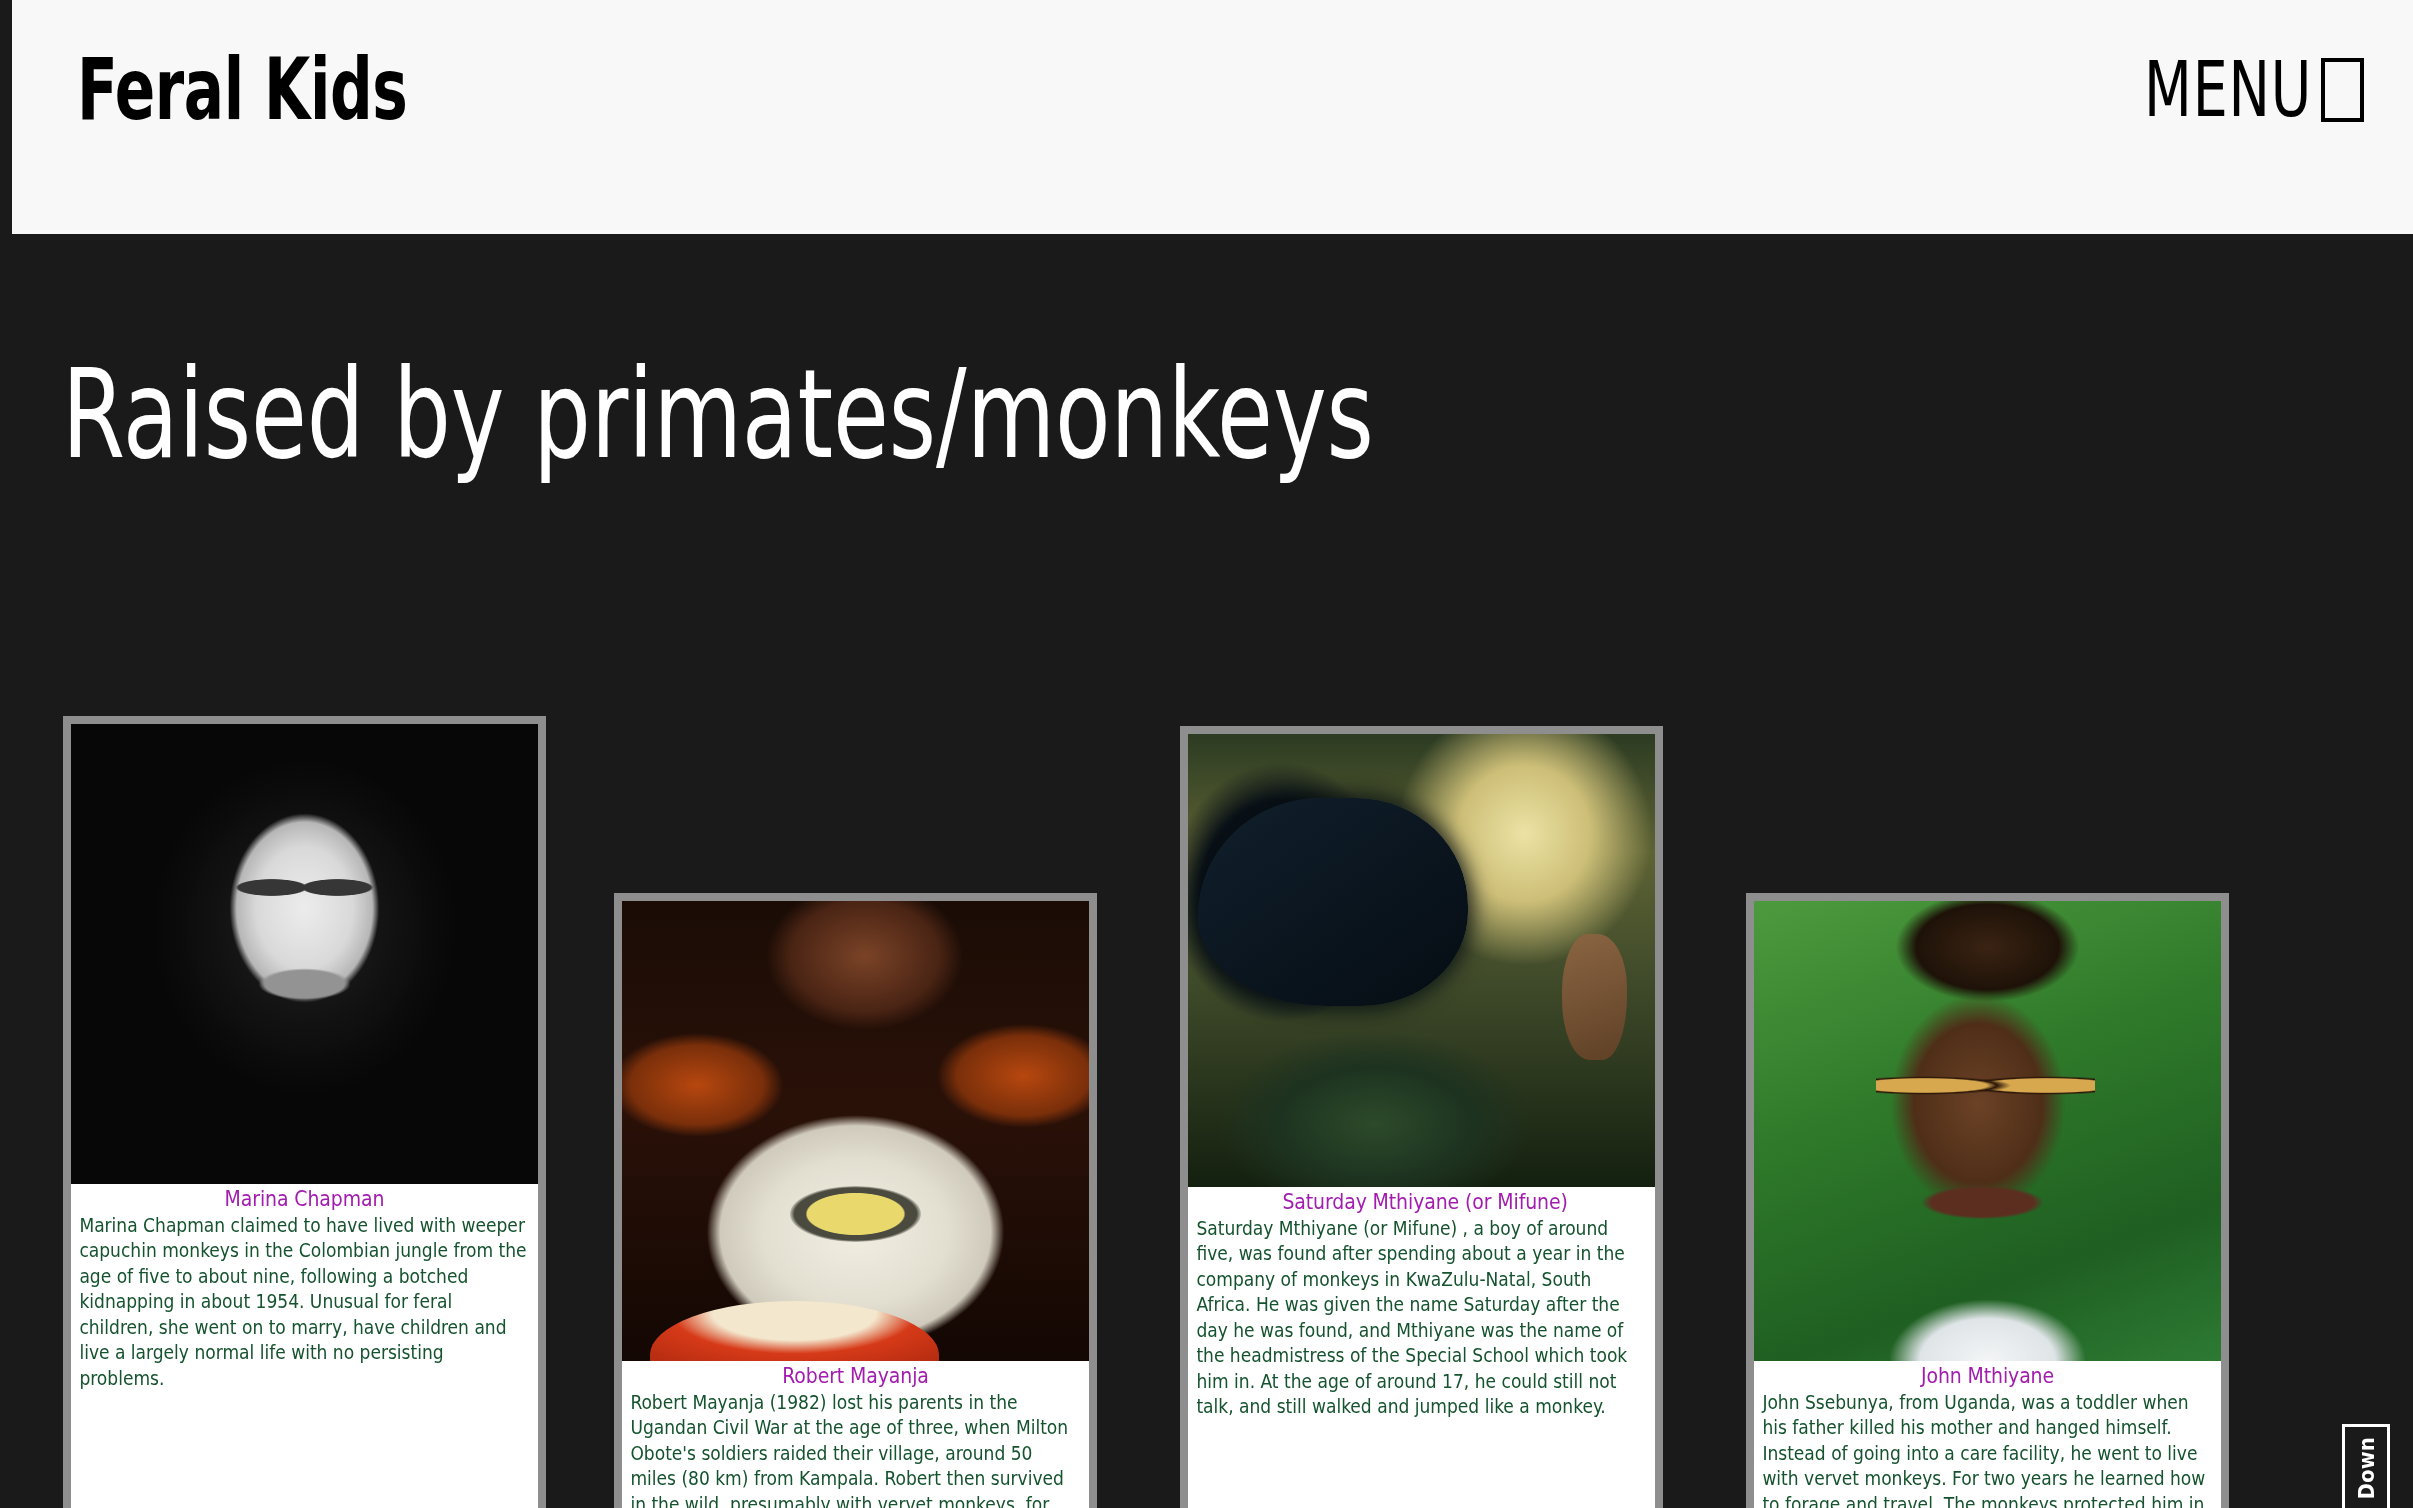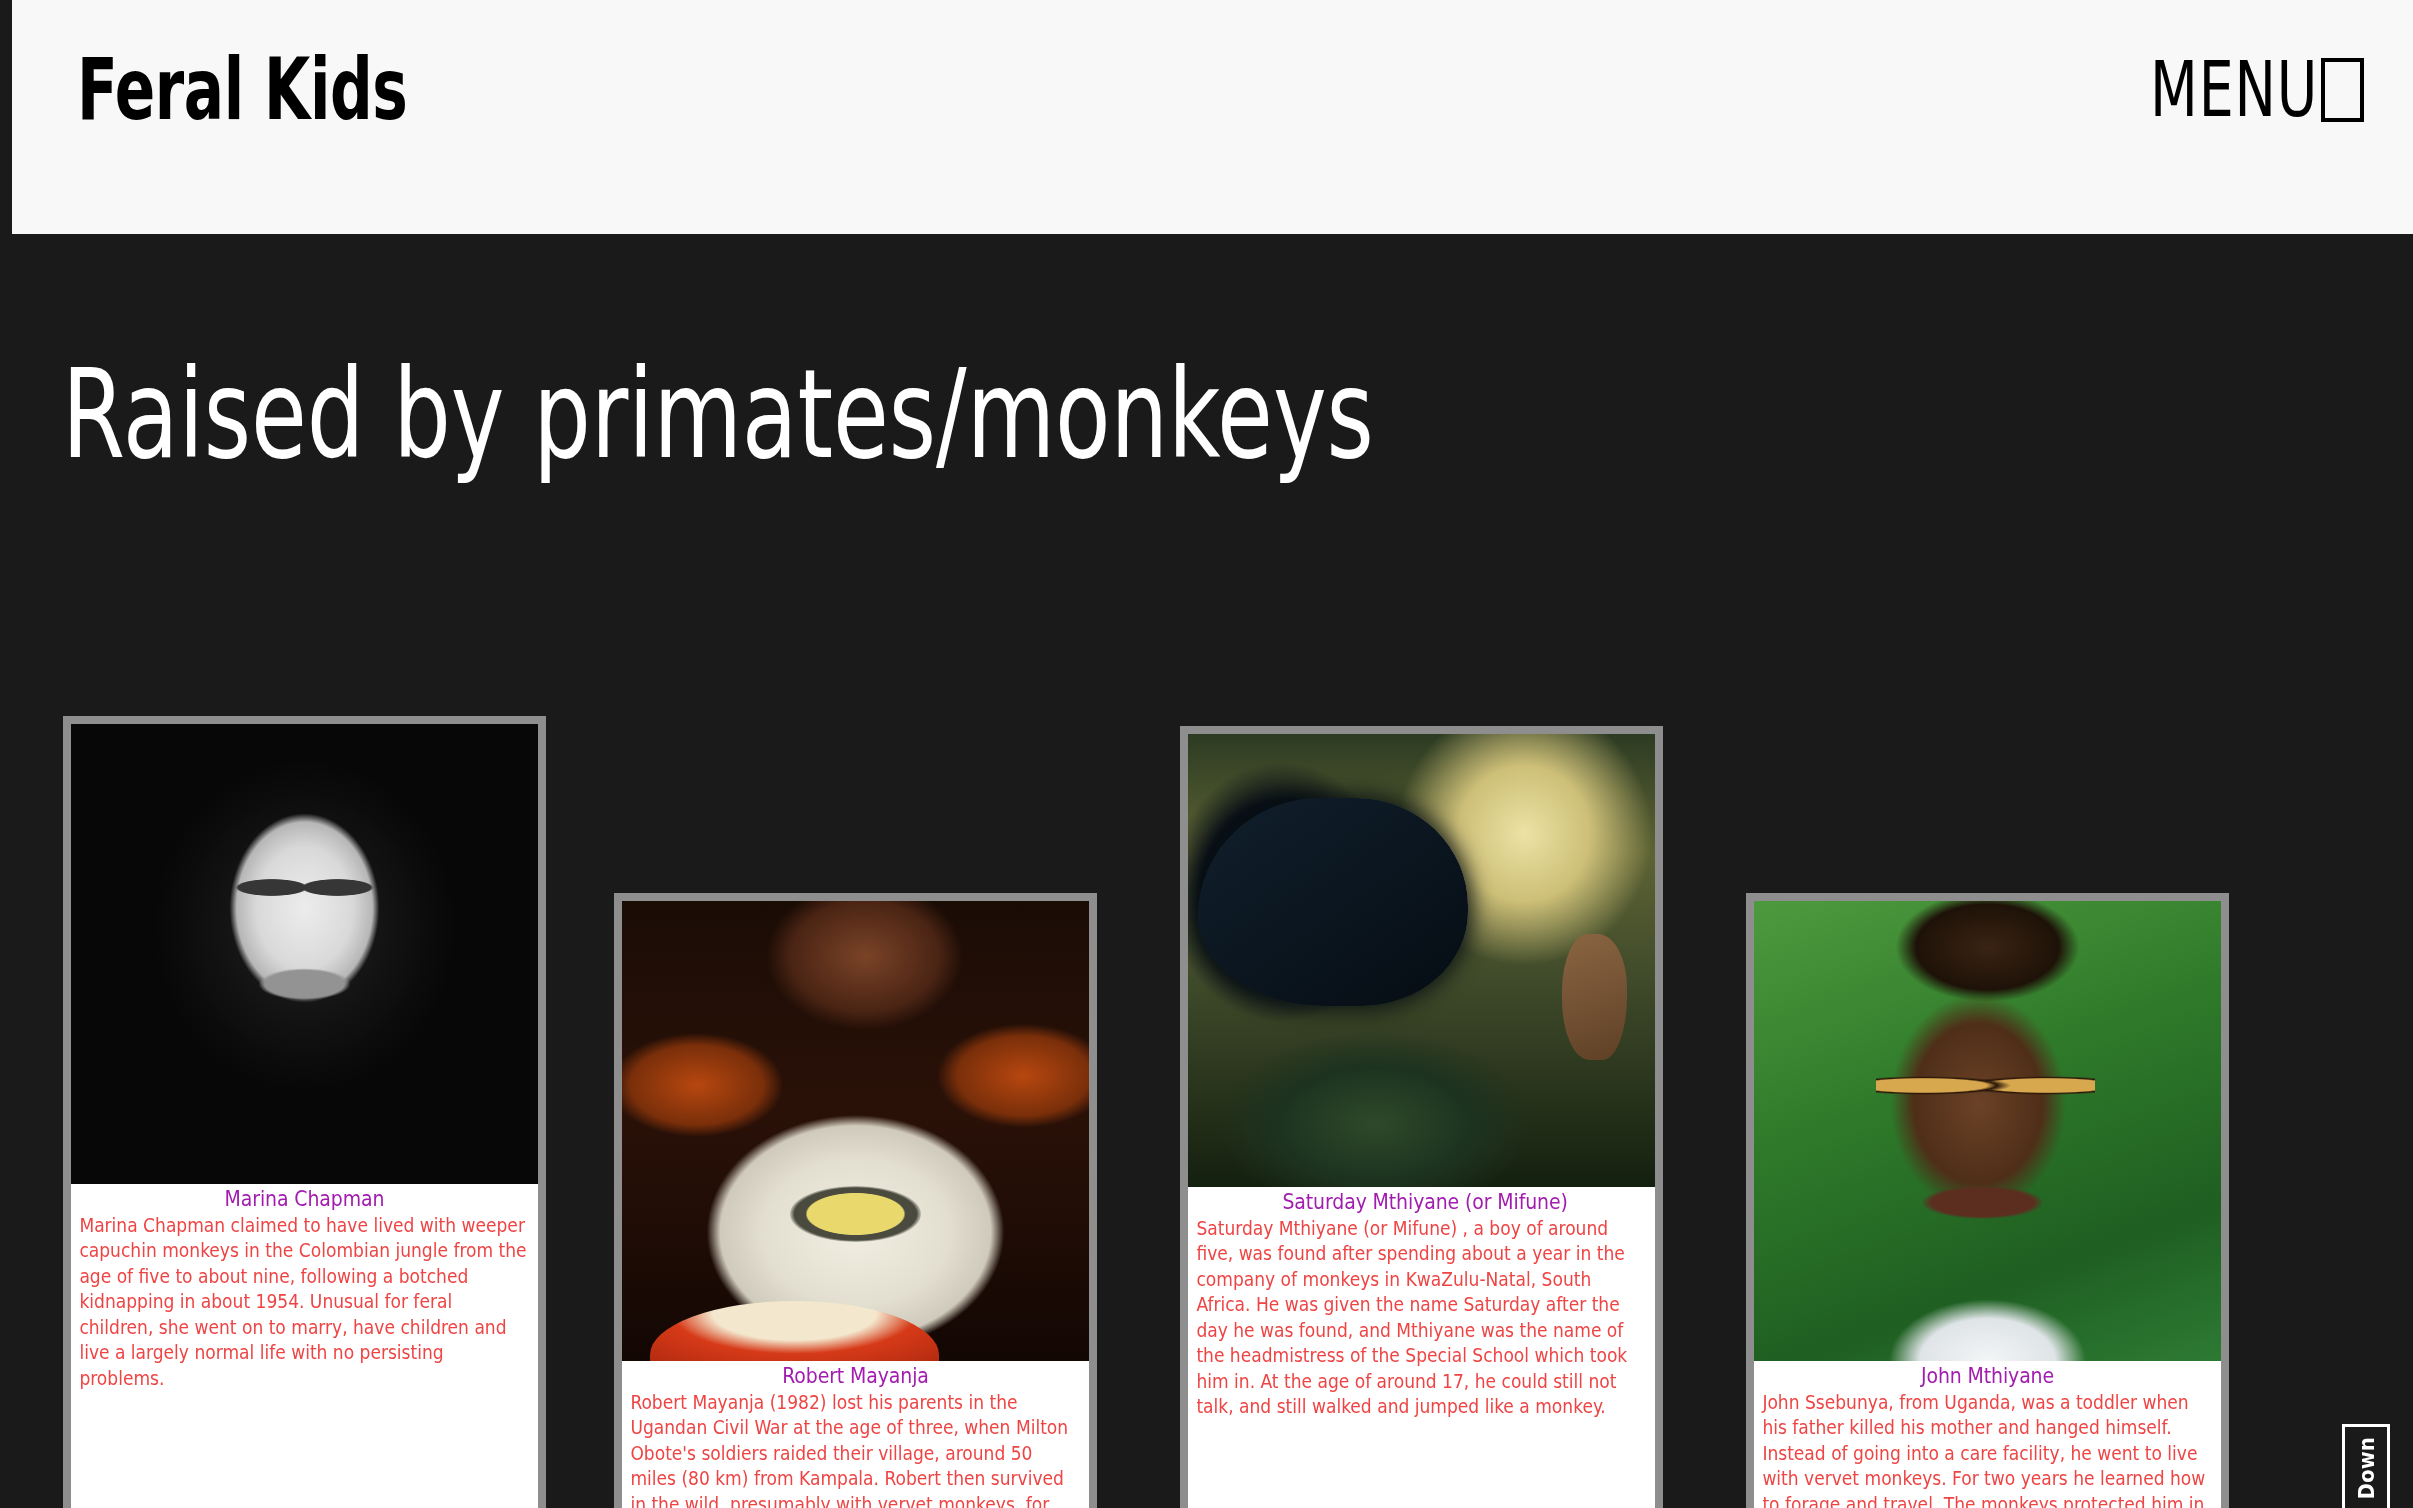--- a/index.html
+++ b/index.html
@@ -36,21 +36,21 @@
     transform-origin: left top;
     white-space: nowrap;
     line-height: 1;
   }
   #menu-button {
     position: absolute;
     right: 61px;
     top: 51px;
     display: flex;
     align-items: center;
-    gap: 0px;
+    gap: 6px;
     cursor: pointer;
     text-align: right;
   }
   #menu-label {
     font-size: 77px;
     font-weight: 400;
     color: #000;
     line-height: 1;
     transform: scaleX(0.80);
     transform-origin: right center;
@@ -117,21 +117,21 @@
     color: #a21caf;
     margin: 3.1px 0 1.5px 0;
     line-height: 1.15;
     padding: 0 0;
     letter-spacing: -0.1px;
   }
   .card-name.left-align { text-align: center; padding-left: 7.2px; }
   .card-body {
     font-size: 19px;
     line-height: 1.34;
-    color: #ef4444;
+    color: #14532d;
     padding: 0 8.2px;
     text-align: left;
   }
 
   
   #card-marina   { left: 63px;  top: 482px;  width: 483px;  height: 849px; }
   #card-robert   { left: 614px; top: 659px; width: 483px;  height: 850px; }
   #card-saturday { left: 1180px; top: 492px;  width: 483px;  height: 850px; }
   #card-john     { left: 1746px; top: 659px; width: 483px;  height: 850px; }
 

